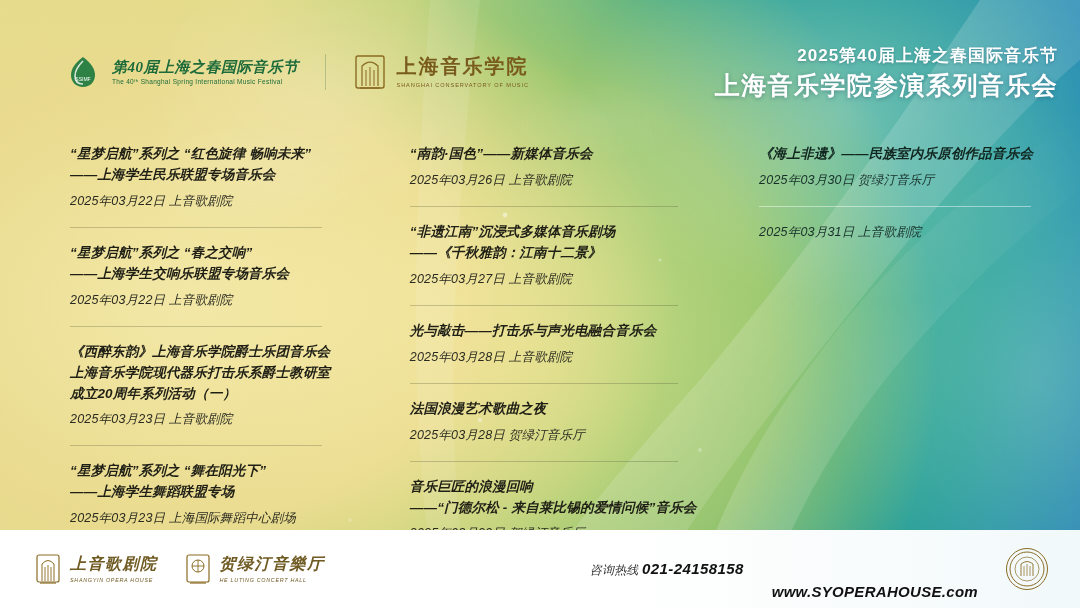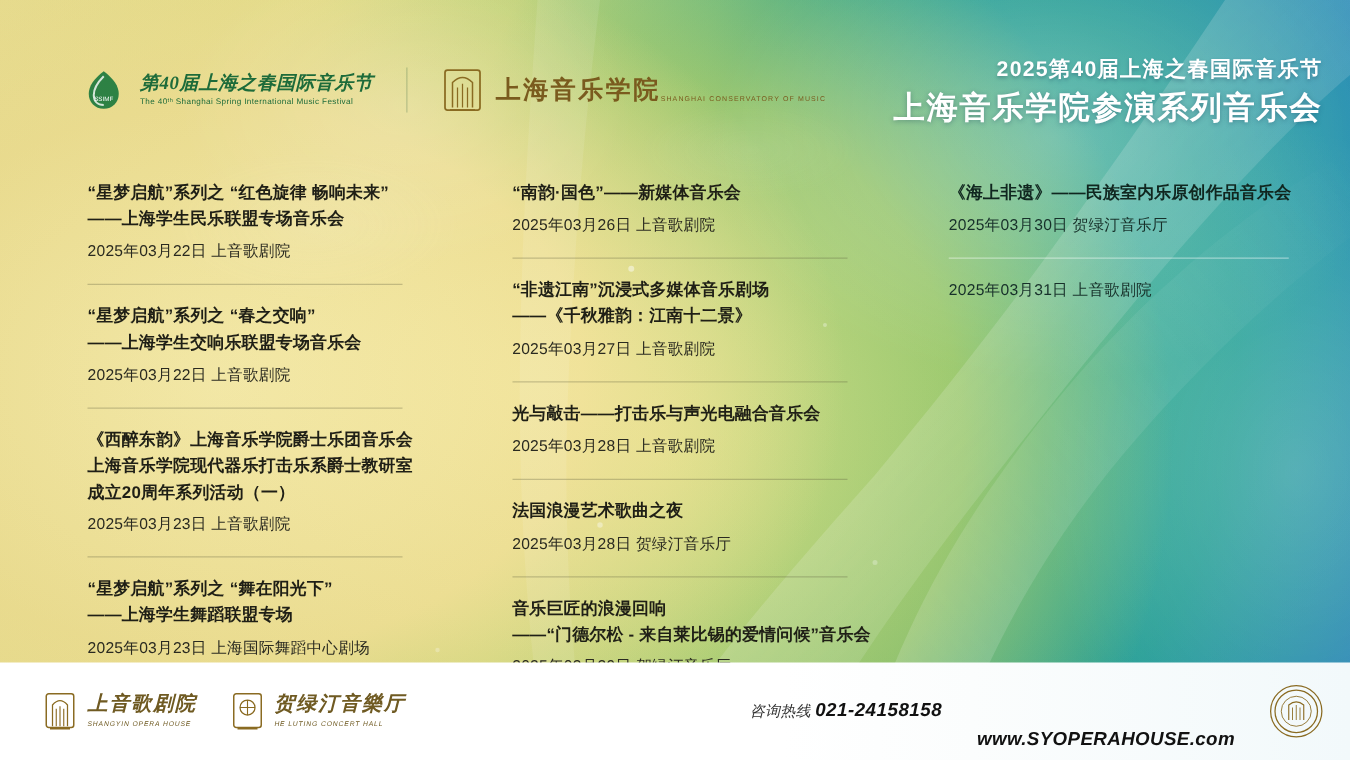--- a/index.html
+++ b/index.html
@@ -104,22 +104,22 @@
     align-items: center;
     gap: 9px;
   }
   .shcm-emblem {
     width: 36px;
     height: 40px;
     position: relative;
   }
   .logo-shcm-text {
     display: flex;
+    flex-direction: column;
     line-height: 1.15;
-    align-items: flex-end;
   }
   .logo-shcm-cn {
     font-family: "Liberation Serif", serif;
     font-size: 20px;
     color: #7a5b1e;
     font-weight: bold;
     letter-spacing: 2px;
   }
   .logo-shcm-en {
     font-size: 5.6px;
@@ -148,20 +148,21 @@
     text-shadow: 0 1px 4px rgba(20,60,90,0.38);
   }
   
   .columns {
     position: absolute;
     top: 134px;
     left: 0;
     right: 0;
     bottom: 92px;
     display: flex;
+    font-style: italic;
   }
   .col {
     position: relative;
     padding-top: 10px;
   }
   .col-1 { width: 348px; padding-left: 70px; padding-right: 26px; }
   .col-2 { width: 360px; padding-left: 36px; padding-right: 24px; }
   .col-3 { width: 372px; padding-left: 38px; padding-right: 24px; }
 
   .event {
@@ -249,21 +250,21 @@
     font-size: 5.4px;
     color: #6f5a22;
     letter-spacing: 0.7px;
     margin-top: 4px;
   }
   .footer-right {
     margin-left: auto;
     display: flex;
     align-items: center;
     gap: 28px;
-    padding-right: 22px;
+    padding-right: 32px;
   }
   .hotline {
     font-size: 12px;
     color: #333;
     letter-spacing: 0.2px;
   }
   .hotline b {
     font-size: 15px;
     color: #111;
     letter-spacing: 0.4px;

